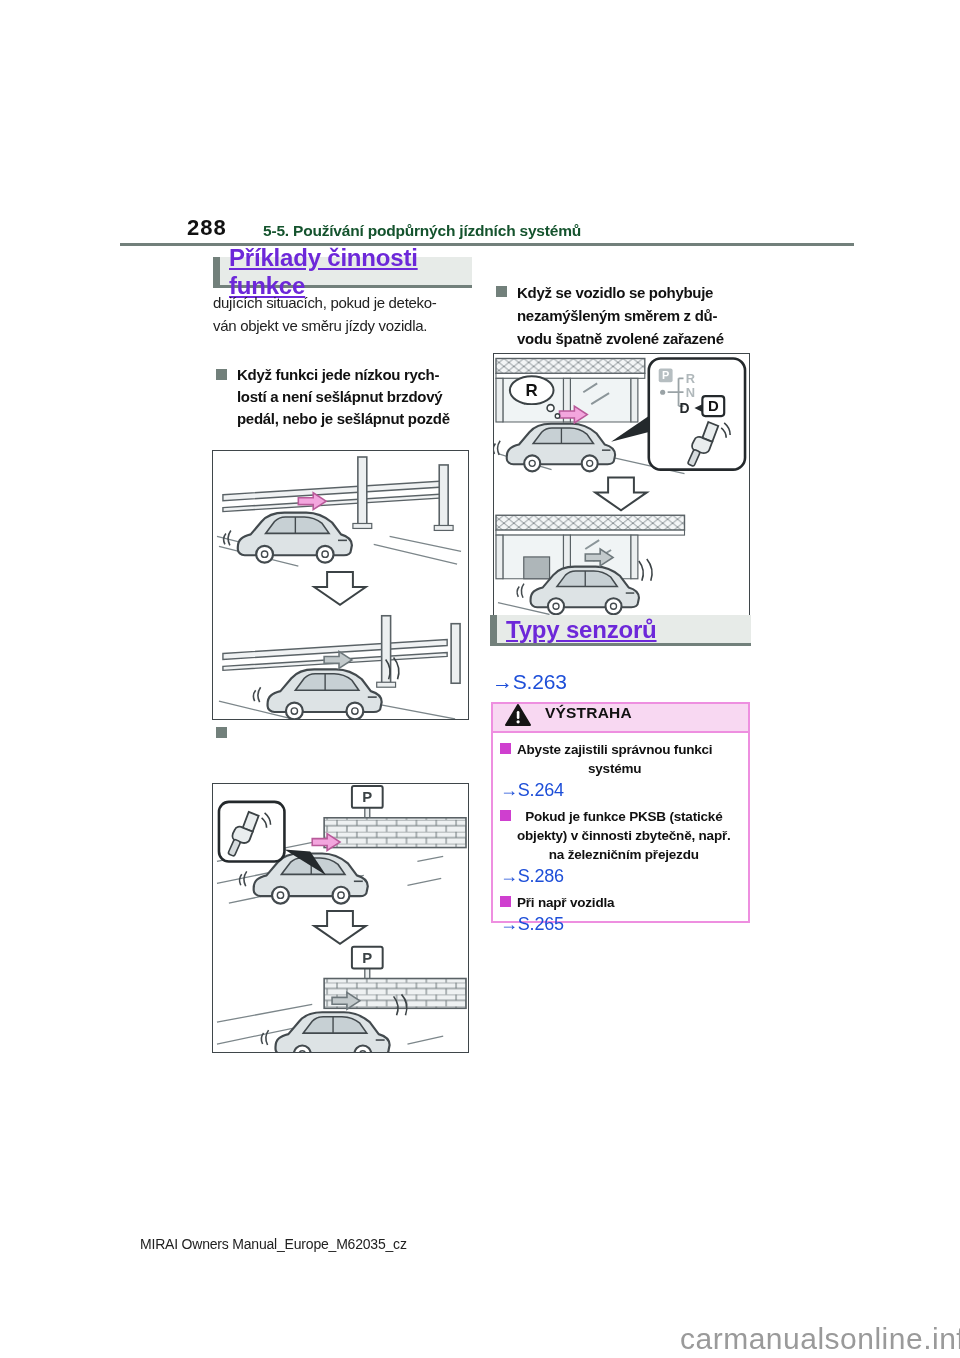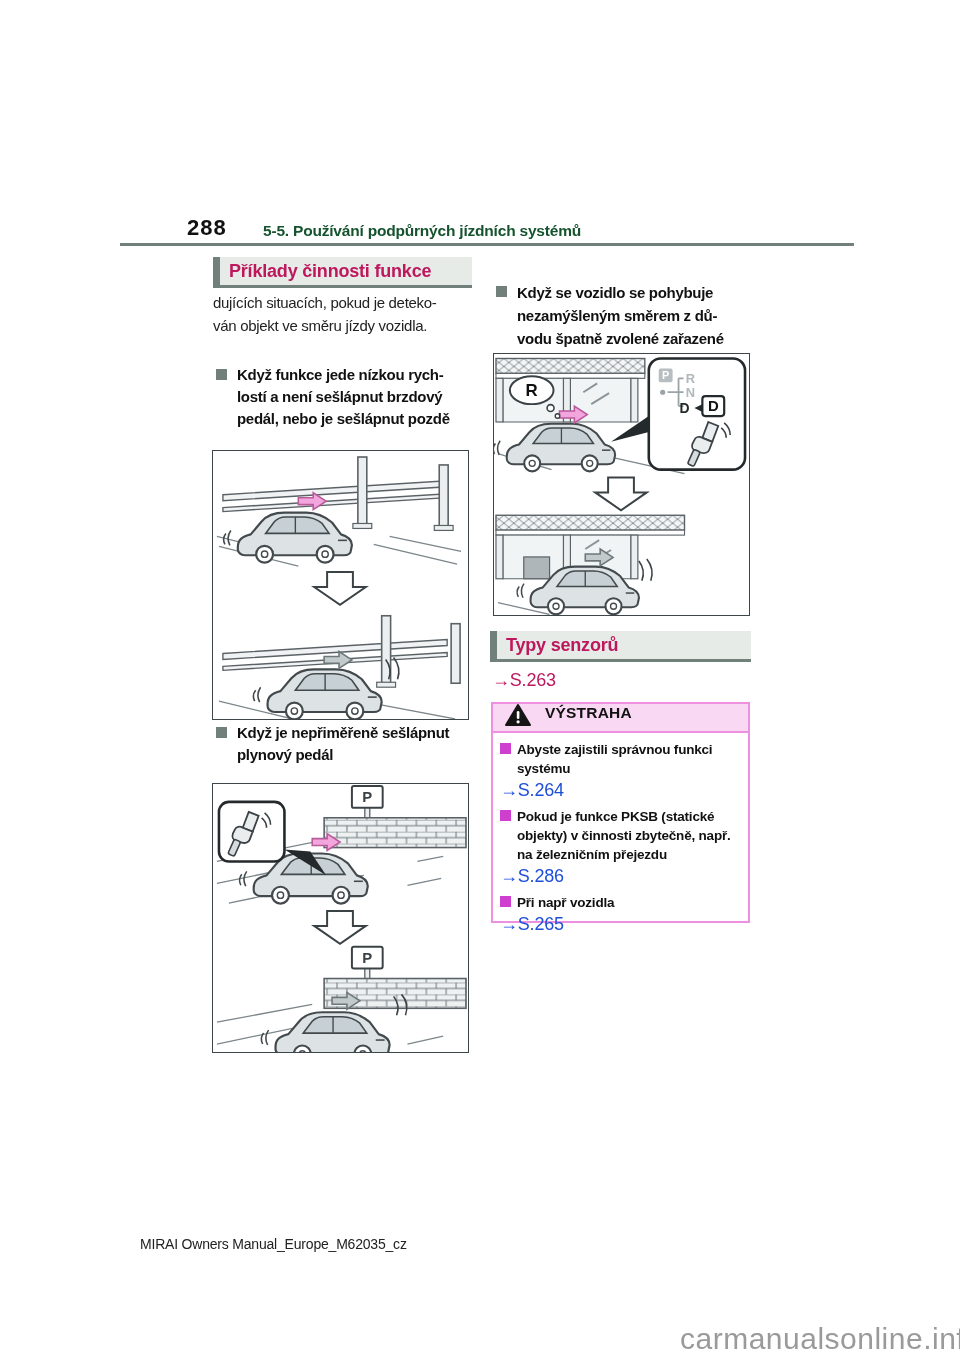--- a/index.html
+++ b/index.html
@@ -5,37 +5,37 @@
   html,body{margin:0;padding:0;background:#fff;}
   .page{position:relative;width:960px;height:1358px;background:#fff;overflow:hidden;
         font-family:"Liberation Sans",sans-serif;color:#1a1a1a;}
   .abs{position:absolute;}
   .pagenum{font-size:22px;font-weight:bold;letter-spacing:1px;color:#111;}
   .chapter{font-size:15.5px;font-weight:bold;color:#14532d;letter-spacing:-0.2px;}
   .rule{height:3px;background:var(--heading-accent,#5b6863);}
   .secbar{background:var(--heading-bg,#e7ebe8);border-bottom:3px solid var(--heading-accent,#72807b);
           height:28px;display:flex;align-items:center;}
   .secbar-accent{width:7px;align-self:stretch;background:var(--heading-accent,#72807b);margin-right:9px;flex:none;}
-  .secbar-label{font-size:18px;font-weight:bold;color:#be185d;letter-spacing:-0.2px;padding-top:1px;}
+  .secbar-label{font-size:24px;font-weight:bold;color:#6d28d9;letter-spacing:-0.2px;padding-top:1px;text-decoration:underline;}
   .body-text{font-size:15px;line-height:23px;letter-spacing:-0.3px;color:#222;white-space:nowrap;}
   .bullet{display:flex;}
   .sq{width:11px;height:11px;background:var(--bullet,#72807b);margin-top:5px;margin-right:10px;flex:none;}
   .blines{font-size:15px;font-weight:bold;line-height:22px;letter-spacing:-0.3px;color:#111;white-space:nowrap;}
   .blines.wide{line-height:23px;}
-  .ref{font-size:18px;color:#be185d;letter-spacing:-0.2px;}
+  .ref{font-size:21px;color:#1d4ed8;letter-spacing:-0.2px;}
   .ibox{border:1.6px solid #3f464a;background:#fff;box-sizing:border-box;}
   .ibox svg{display:block;width:100%;height:100%;}
   .warnbox{border:2px solid var(--warning-border,#ee8fe0);box-sizing:border-box;background:#fff;}
   .warnhead{background:var(--warning-bg,#f8d8f2);border-bottom:2px solid var(--warning-border,#ee8fe0);
             height:27px;display:flex;align-items:flex-start;padding-left:12px;}
   .warnttl{font-size:15.5px;font-weight:bold;color:#111;margin-left:14px;letter-spacing:0.2px;}
   .warnbody{padding:7px 8px 0 7px;}
   .witem{display:flex;margin-bottom:2px;}
   .wsq{width:11px;height:11px;background:var(--warning-bullet,#cf3fcf);margin-top:3px;margin-right:6px;flex:none;}
-  .wlines{font-size:13.5px;font-weight:bold;line-height:19px;letter-spacing:-0.2px;color:#111;white-space:nowrap;}
+  .wlines{font-size:13.5px;font-weight:bold;line-height:19px;letter-spacing:-0.2px;color:#111;white-space:nowrap;text-align:center;}
   .wref{font-size:18px;color:#1d4ed8;margin:1px 0 6px 0;letter-spacing:-0.2px;}
   .footer{font-size:14px;color:#222;letter-spacing:-0.2px;}
   .watermark{font-size:30px;color:#9a9a9a;letter-spacing:0.5px;}
   .ill-text{font-family:"Liberation Sans",sans-serif;font-weight:bold;text-anchor:middle;}
 </style>
 </head>
 <body>
 
 <div class="page">
 
@@ -81,21 +81,21 @@
   </div>
 
   <div class="abs body-text" style="left:213px;top:291px;width:259px;">
     <div>dujících situacích, pokud je deteko-</div>
     <div>ván objekt ve směru jízdy vozidla.</div>
   </div>
 
   <div class="abs bullet" style="left:216px;top:364px;width:256px;">
     <span class="sq"></span>
     <div class="blines">
-      <div>Když funkce jede nízkou rych-</div>
+      <div>Když funkci jede nízkou rych-</div>
       <div>lostí a není sešlápnut brzdový</div>
       <div>pedál, nebo je sešlápnut pozdě</div>
     </div>
   </div>
 
   <div class="abs ibox" style="left:212px;top:450px;width:257px;height:270px;">
     <svg viewBox="0 0 257 270">
 
       <g>
         <path d="M10,44 L236,30 L236,36 L10,50 Z" fill="#f0f2f3" stroke="#5a6266" stroke-width="1.4"></path>
@@ -123,24 +123,20 @@
             <use href="#car-shape"></use>
           </g>
         <path d="M174,52 q7,9 3,20 M182,50 q8,10 4,22" fill="none" stroke="#3b4245" stroke-width="1.6"></path>
         <use href="#block-arrow" transform="translate(112,44)" fill="#c3cacc" stroke="#6d777b" stroke-width="1.6"></use>
       </g>
     </svg>
   </div>
 
   <div class="abs bullet" style="left:216px;top:722px;width:256px;">
     <span class="sq"></span>
-    <div class="blines">
-      <div>Když je nepřiměřeně sešlápnut</div>
-      <div>plynový pedál</div>
-    </div>
   </div>
 
   <div class="abs ibox" style="left:212px;top:783px;width:257px;height:270px;">
     <svg viewBox="0 0 257 270">
 
       <g>
         <g transform="translate(140,2)">
           <rect x="13" y="21" width="5" height="26" fill="#eceff0" stroke="#5a6266" stroke-width="1.3"></rect>
           <rect x="0" y="0" width="31" height="22" rx="2" fill="#fff" stroke="#3b4245" stroke-width="2"></rect>
           <text x="15.5" y="16.5" class="ill-text" font-size="15" fill="#3b4245">P</text>
@@ -242,21 +238,21 @@
         <path d="M4,92 L56,104" stroke="#7c868a" stroke-width="1.3"></path>
         <g transform="translate(34,52) scale(0.95)">
             <use href="#car-shape"></use>
           </g>
         <path d="M146,50 q7,9 3,20 M154,48 q8,10 4,22" fill="none" stroke="#3b4245" stroke-width="1.6"></path>
         <use href="#block-arrow" transform="translate(92,38)" fill="#c3cacc" stroke="#6d777b" stroke-width="1.6"></use>
       </g>
     </svg>
   </div>
 
-  <div class="abs secbar" style="left:490px;top:631px;width:261px;">
+  <div class="abs secbar" style="left:490px;top:615px;width:261px;">
     <span class="secbar-accent"></span>
     <span class="secbar-label">Typy senzorů</span>
   </div>
 
   <div class="abs ref" style="left:492px;top:670px;">→S.263</div>
 
   <div class="abs warnbox" style="left:491px;top:702px;width:259px;height:221px;">
     <div class="warnhead">
       <svg width="26" height="22" viewBox="0 0 26 22">
         <path d="M13,1 L25,21 H1 Z" fill="#151515" stroke="#151515" stroke-width="2" stroke-linejoin="round"></path>

